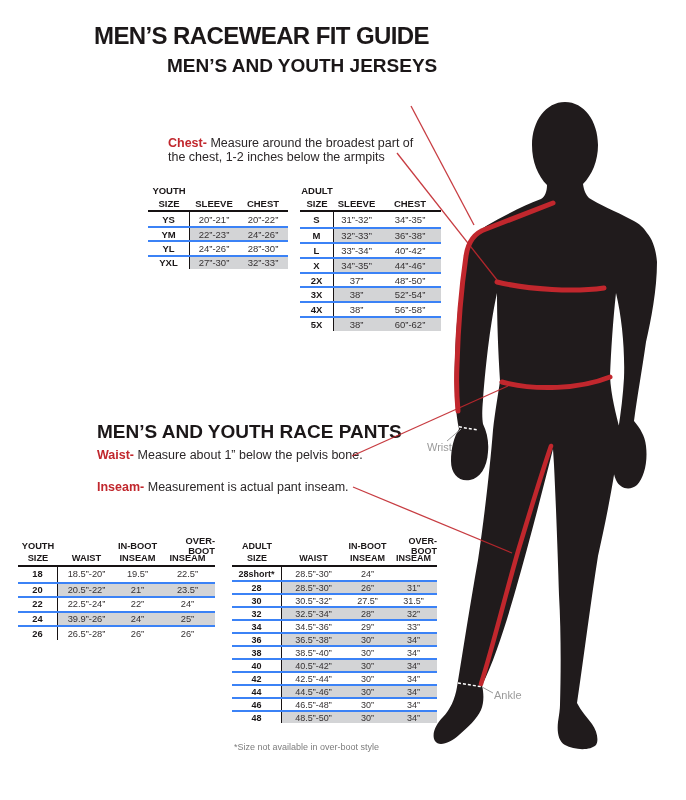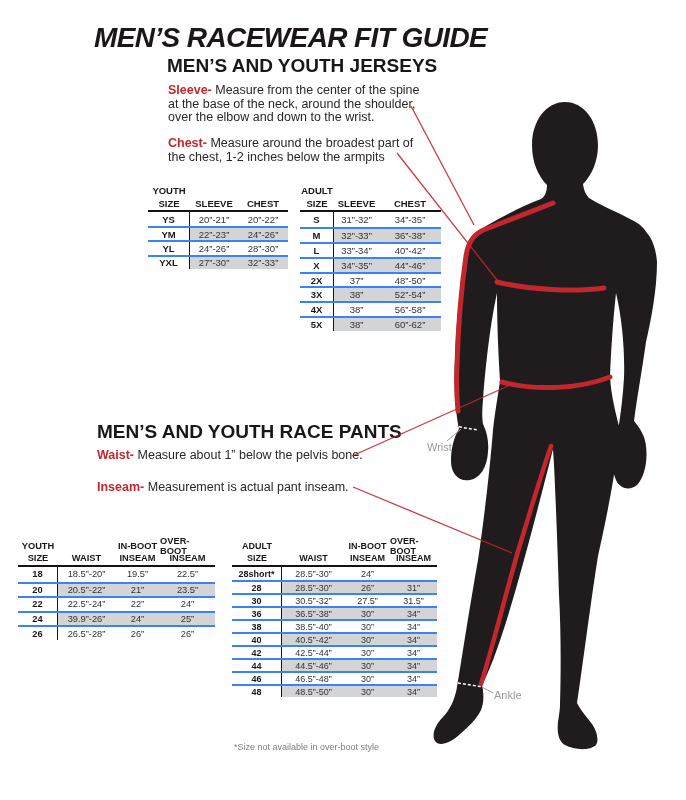--- a/index.html
+++ b/index.html
@@ -2,35 +2,35 @@
 <html><head>
 <meta charset="utf-8">
 <style>
   *{box-sizing:border-box;margin:0;padding:0}
   body{margin:0;background:#ffffff}
   #canvas{position:relative;width:686px;height:800px;background:#fff;overflow:hidden;
           font-family:"Liberation Sans","DejaVu Sans",sans-serif;color:#231f20}
   .abs{position:absolute}
 
   
-  #title{left:94px;top:22px;font-size:28px;font-weight:bold;font-style:italic;
+  #title{left:94px;top:22px;font-size:24px;font-weight:bold;
          letter-spacing:-0.6px;white-space:nowrap;color:#1b1718}
   .sec-h{font-size:19px;font-weight:bold;white-space:nowrap;color:#1b1718}
   #jerseys-h{left:167px;top:55px}
   #pants-h{left:97px;top:421px}
   .para{font-size:12.5px;line-height:13.6px;color:#2b2728}
   #sleeve-p{left:168px;top:84px;width:252px}
   #chest-p{left:168px;top:137px;width:252px}
   #waist-p{left:97px;top:449px;width:310px}
   #inseam-p{left:97px;top:481px;width:310px}
   .rlbl{font-weight:bold;color:#c1272d}
 
   
   .ftable{position:absolute;color:#1b1718}
-  .hrow,.trow{display:grid;align-items:stretch;text-align:left}
+  .hrow,.trow{display:grid;align-items:stretch;text-align:right}
   .hrow{font-weight:bold}
   .hc,.tc{display:flex;align-items:center;justify-content:center;height:100%}
   .thead{border-bottom:2px solid #161213}
   .trow + .trow{border-top:2px solid #3b82f6}
   .tc.size{font-weight:bold;border-right:1.5px solid #161213}
   .tc{color:#363233}
   .tc.size{color:#1b1718}
   .tbody .trow:nth-child(even) .tc:not(.size){background:#d3d4d6}
 
   #jt-youth{left:148px;top:184px;width:140px;font-size:9.5px}
@@ -62,21 +62,20 @@
 </style>
 </head>
 <body>
 
 <div id="canvas">
 
   <div id="title" class="abs">MEN’S RACEWEAR FIT GUIDE</div>
 
   <div id="jerseys-h" class="abs sec-h">MEN’S AND YOUTH JERSEYS</div>
 
-  <div id="sleeve-p" class="abs para"><span class="rlbl">Sleeve-</span><span> Measure from the center of the spine at the base of the neck, around the shoulder, over the elbow and down to the wrist.</span></div>
 
   <div id="chest-p" class="abs para"><span class="rlbl">Chest-</span><span> Measure around the broadest part of the chest, 1-2 inches below the armpits</span></div>
 
   <div id="jt-youth" class="ftable">
     <div class="thead">
       <div class="hrow jh1">
         <div class="hc">YOUTH</div>
           <div class="hc"></div>
           <div class="hc"></div>
       </div>
@@ -248,20 +247,32 @@
           <div class="tc size">28</div>
           <div class="tc">28.5”-30”</div>
           <div class="tc">26”</div>
           <div class="tc">31”</div>
         </div>
       <div class="trow">
           <div class="tc size">30</div>
           <div class="tc">30.5”-32”</div>
           <div class="tc">27.5”</div>
           <div class="tc">31.5”</div>
+        </div>
+      <div class="trow">
+          <div class="tc size">32</div>
+          <div class="tc">32.5”-34”</div>
+          <div class="tc">28”</div>
+          <div class="tc">32”</div>
+        </div>
+      <div class="trow">
+          <div class="tc size">34</div>
+          <div class="tc">34.5”-36”</div>
+          <div class="tc">29”</div>
+          <div class="tc">33”</div>
         </div>
       <div class="trow">
           <div class="tc size">36</div>
           <div class="tc">36.5”-38”</div>
           <div class="tc">30”</div>
           <div class="tc">34”</div>
         </div>
       <div class="trow">
           <div class="tc size">38</div>
           <div class="tc">38.5”-40”</div>

